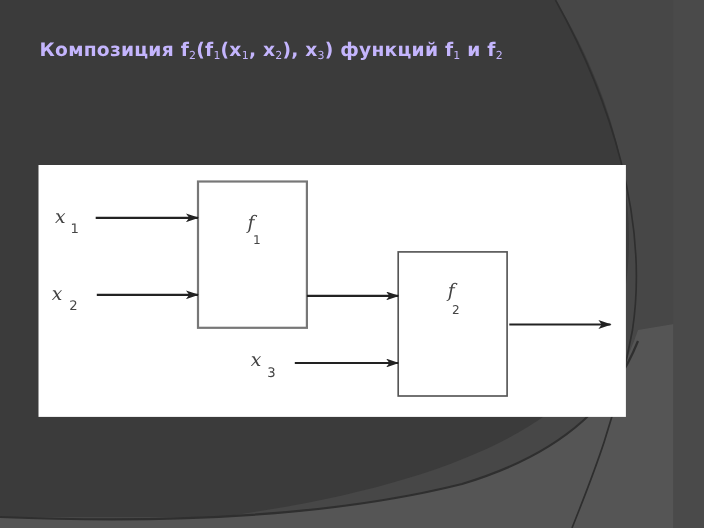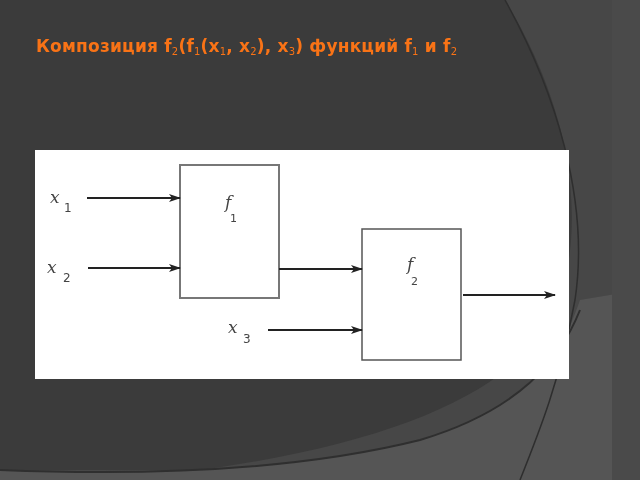--- a/index.html
+++ b/index.html
@@ -1,18 +1,18 @@
 <!DOCTYPE html>
 <html><head>
 <meta charset="utf-8">
 <style>
   html,body{margin:0;padding:0;}
   body{width:640px;height:480px;overflow:hidden;background:#3a3a3a;position:relative;font-family:"DejaVu Sans",sans-serif;}
   .bg-svg{position:absolute;left:0;top:0;}
-  .title{position:absolute;left:36px;top:36px;color:#f97316;font-size:17px;font-weight:bold;white-space:nowrap;letter-spacing:0.2px;}
+  .title{position:absolute;left:36px;top:36px;color:#c4b5fd;font-size:17px;font-weight:bold;white-space:nowrap;letter-spacing:0.2px;}
   .title sub{font-size:10px;font-weight:normal;vertical-align:-3px;}
   .diagram{position:absolute;left:35px;top:150px;width:534px;height:229px;background:#ffffff;}
   .diagram svg{position:absolute;left:0;top:0;}
   .lbl{font-family:"DejaVu Serif",serif;font-style:italic;fill:#444;}
   .sub{font-family:"DejaVu Sans",sans-serif;fill:#444;}
 </style>
 </head>
 <body>
 
 <svg class="bg-svg" width="640" height="480">

